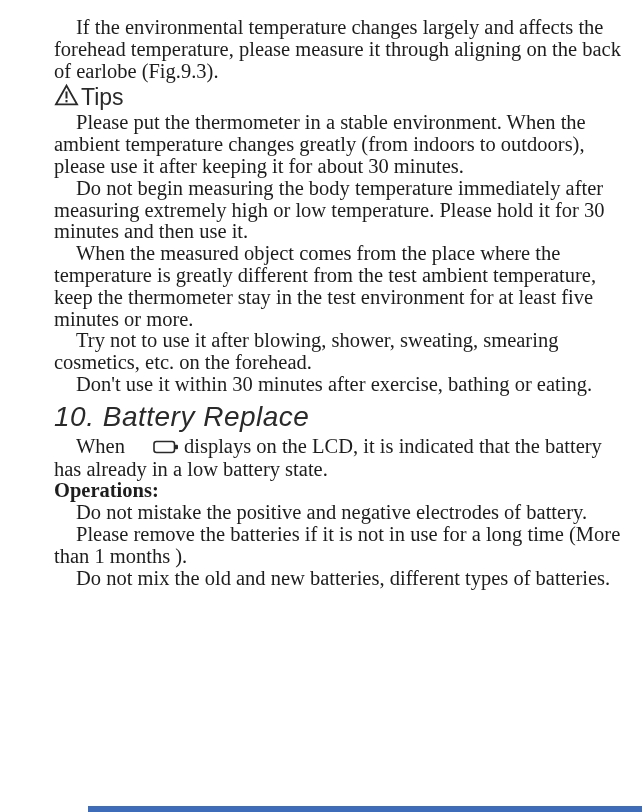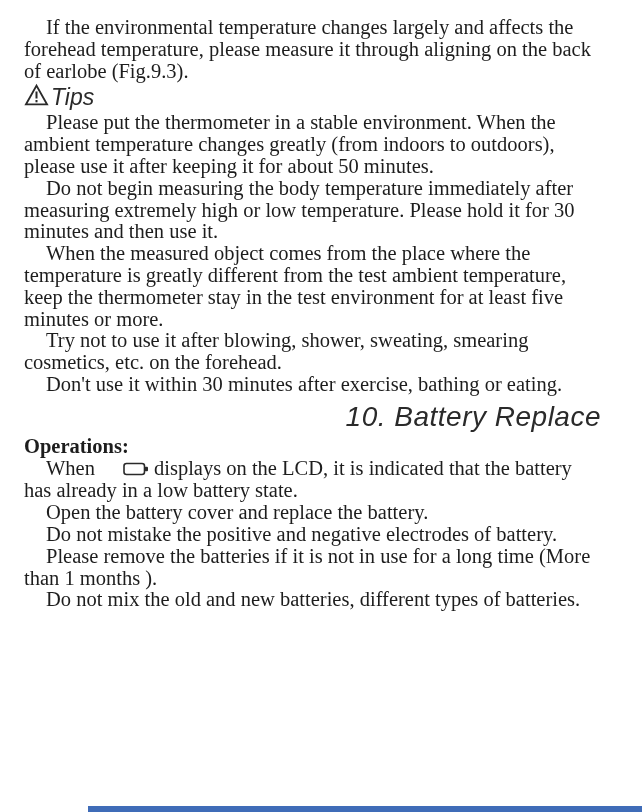--- a/index.html
+++ b/index.html
@@ -7,52 +7,50 @@
     position: relative;
     width: 642px;
     height: 812px;
     background: #ffffff;
     overflow: hidden;
     font-family: "Liberation Serif", serif;
     color: #1d1d1d;
   }
   .content {
     position: absolute;
-    left: 24px;
+    left: 54px;
     top: 17px;
     width: 577px;
   }
   p.body {
     margin: 0;
     font-size: 20.5px;
     line-height: 21.8px;
     color: #1d1d1d;
   }
   .indent { text-indent: 22px; }
   .tips-heading {
     display: flex;
     align-items: center;
     height: 29px;
     margin: 1px 0 0 0;
     font-family: "Liberation Sans", sans-serif;
-    font-style: italic;
     font-size: 23px;
     color: #2a2a2a;
   }
   .tips-heading .warn-icon { flex: 0 0 auto; margin-right: 2px; }
   h2.section-heading {
     margin: 5px 0 3px 0;
     font-family: "Liberation Sans", sans-serif;
     font-style: italic;
     font-weight: normal;
     font-size: 28px;
     line-height: 32px;
     letter-spacing: 0.5px;
     color: #2a2a2a;
-    text-align: right;
   }
   .operations-label {
     font-weight: bold;
     text-indent: 0;
   }
   .battery-icon {
     display: inline-block;
     vertical-align: -1px;
     margin: 0 5px 0 6px;
   }
@@ -77,36 +75,35 @@
       <span class="warn-icon">
         <svg width="25" height="24" viewBox="0 0 25 24">
           <path d="M12.5 2.6 L23 21.4 L2 21.4 Z" fill="none" stroke="#2a2a2a" stroke-width="1.9" stroke-linejoin="miter"></path>
           <rect x="11.5" y="8.5" width="2" height="7" fill="#2a2a2a"></rect>
           <rect x="11.5" y="17" width="2" height="2.3" fill="#2a2a2a"></rect>
         </svg>
       </span>
       <span>Tips</span>
     </div>
 
-    <p class="body indent">Please put the thermometer in a stable environment. When the ambient temperature changes greatly (from indoors to outdoors), please use it after keeping it for about 50 minutes.</p>
+    <p class="body indent">Please put the thermometer in a stable environment. When the ambient temperature changes greatly (from indoors to outdoors), please use it after keeping it for about 30 minutes.</p>
     <p class="body indent">Do not begin measuring the body temperature immediately after measuring extremely high or low temperature. Please hold it for 30 minutes and then use it.</p>
     <p class="body indent">When the measured object comes from the place where the temperature is greatly different from the test ambient temperature, keep the thermometer stay in the test environment for at least five minutes or more.</p>
     <p class="body indent">Try not to use it after blowing, shower, sweating, smearing cosmetics, etc. on the forehead.</p>
     <p class="body indent">Don't use it within 30 minutes after exercise, bathing or eating.</p>
 
     <h2 class="section-heading">10. Battery Replace</h2>
 
-    <p class="body operations-label">Operations:</p>
-
     <p class="body indent"><span>When</span><span class="battery-icon"><svg width="26" height="14" viewBox="0 0 26 14">
             <rect x="1" y="1.5" width="20.5" height="11" rx="2.5" fill="none" stroke="#2a2a2a" stroke-width="1.6"></rect>
             <rect x="21.8" y="4.7" width="3.2" height="4.6" rx="1" fill="#2a2a2a"></rect>
           </svg></span><span>displays on the LCD, it is indicated that the battery has already in a low battery state.</span></p>
 
-    <p class="body indent">Open the battery cover and replace the battery.</p>
+    <p class="body operations-label">Operations:</p>
+
     <p class="body indent">Do not mistake the positive and negative electrodes of battery.</p>
     <p class="body indent">Please remove the batteries if it is not in use for a long time (More than 1 months ).</p>
     <p class="body indent">Do not mix the old and new batteries, different types of batteries.</p>
 
   </div>
 
   <div class="footer-bar"></div>
 </div>
 
 </body></html>

